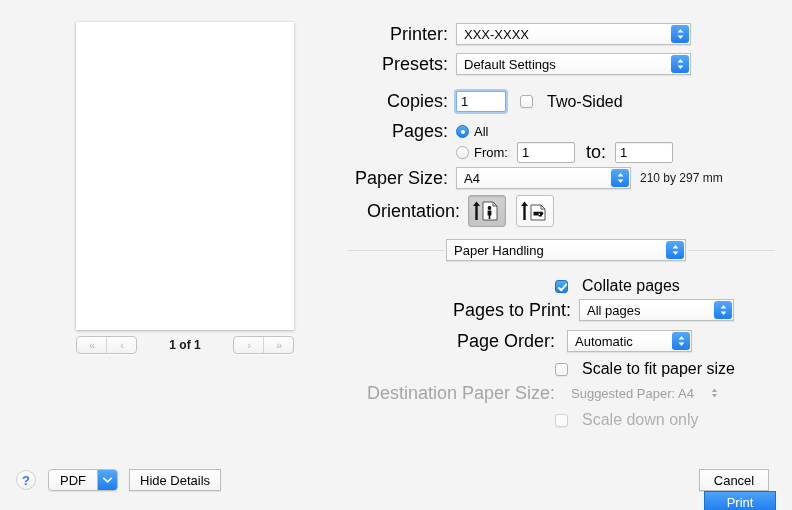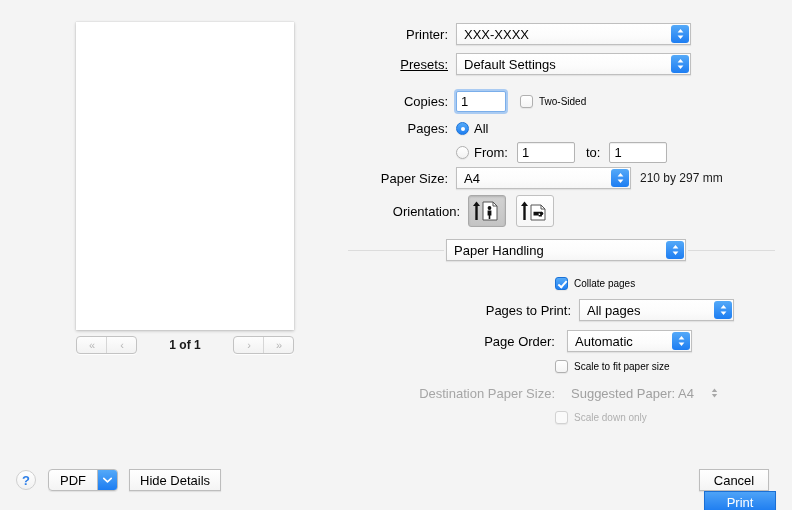--- a/index.html
+++ b/index.html
@@ -71,21 +71,21 @@
     width: 452px; height: 455px;
   }
 
   .row {
     position: absolute;
     display: flex;
     align-items: center;
   }
   .field-label {
     text-align: right;
-    font-size: 13px;
+    font-size: 18px;
     color: #000;
     white-space: nowrap;
   }
   .field-label.dim { color: #a6a6a6; }
 
   
   .popup {
     position: relative;
     height: 22px;
     border: 1px solid #bfbfbf;
@@ -168,21 +168,21 @@
     left: 4px; top: 1px;
     width: 3px; height: 7px;
     border: solid #fff;
     border-width: 0 2px 2px 0;
     transform: rotate(42deg);
   }
   .checkbox.dim {
     border-color: #d2d2d2;
     background: #fafafa;
   }
-  .cb-label { margin-left: 6px; font-size: 10px; white-space: nowrap; text-align: center; }
+  .cb-label { margin-left: 14px; font-size: 16px; white-space: nowrap; text-align: center; }
   .cb-label.dim { color: #b0b0b0; }
 
   
   .radio-wrap { display: flex; align-items: center; }
   .radio {
     width: 13px; height: 13px;
     border-radius: 50%;
     border: 1px solid #b0b0b0;
     background: linear-gradient(to bottom, #ffffff, #f2f2f2);
     box-sizing: border-box;
@@ -324,21 +324,21 @@
       <span class="popup-arrows">
         <svg width="9" height="14" viewBox="0 0 9 14">
             <path d="M4.5 2 L7.4 5.6 L1.6 5.6 Z" fill="#fff"></path>
             <path d="M4.5 12 L7.4 8.4 L1.6 8.4 Z" fill="#fff"></path>
           </svg>
       </span>
     </div>
   </div>
 
   <div class="row" style="left:0; top:53px; width:360px;">
-    <div class="field-label" style="width:108px;text-decoration:underline;">Presets:</div>
+    <div class="field-label" style="width:108px;">Presets:</div>
     <div class="popup" style="width:235px; margin-left:8px;">
       <span class="popup-text">Default Settings</span>
       <span class="popup-arrows">
         <svg width="9" height="14" viewBox="0 0 9 14">
             <path d="M4.5 2 L7.4 5.6 L1.6 5.6 Z" fill="#fff"></path>
             <path d="M4.5 12 L7.4 8.4 L1.6 8.4 Z" fill="#fff"></path>
           </svg>
       </span>
     </div>
   </div>

